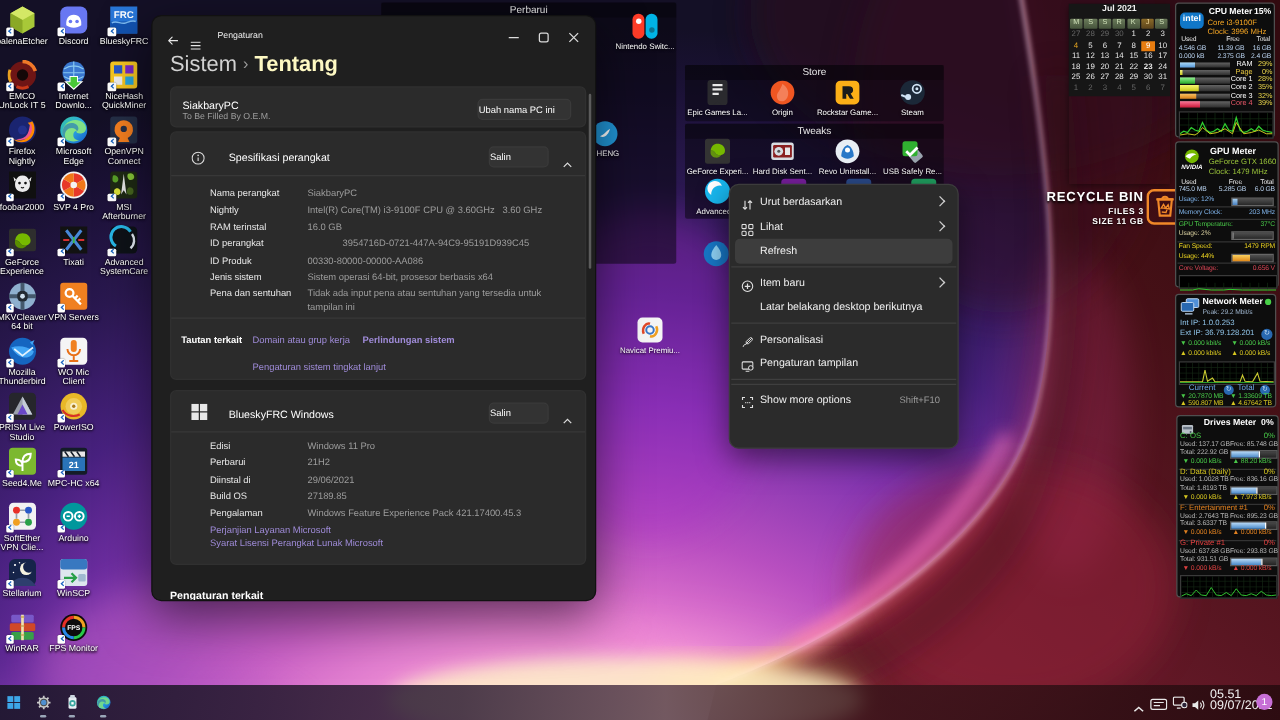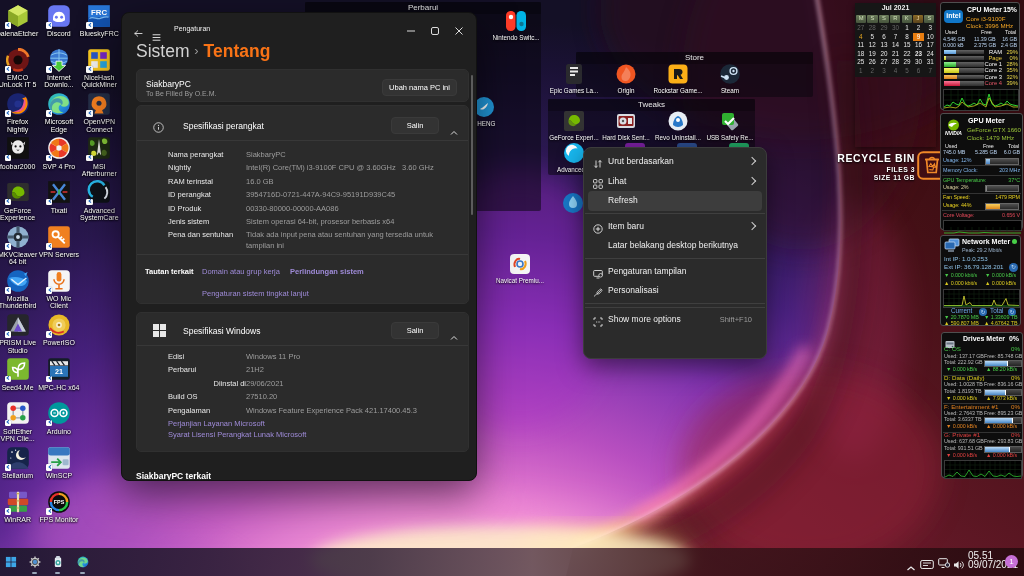--- a/index.html
+++ b/index.html
@@ -17,21 +17,21 @@
 .ficon{position:absolute;width:58px;text-align:center;color:#fff;}
 .ficon .ic{width:22px;height:22px;margin:0 auto;}
 .ficon .ic svg{width:22px;height:22px;display:block;}
 .ficon .lb{margin-top:2px;font-size:6.3px;line-height:7px;text-shadow:0 1px 2px #000;white-space:nowrap;}
 
 #win{position:absolute;left:121px;top:12px;width:356px;height:469px;background:#1f1f1f;border-radius:8px;box-shadow:0 14px 40px rgba(0,0,0,0.55);color:#fff;overflow:hidden;border:1px solid #111;box-sizing:border-box;}
 .card{position:absolute;left:14px;width:333px;background:#2b2b2b;border:1px solid #303030;border-radius:5px;box-sizing:border-box;}
 .rowlab{color:#e8e8e8;}
 .rowval{color:#9d9d9d;}
 .wlink{color:#9f8bd8;}
-.btn{position:absolute;background:#333333;border:1px solid #3a3a3a;border-radius:4px;color:#fff;text-align:center;margin-left:20px;}
+.btn{position:absolute;background:#333333;border:1px solid #3a3a3a;border-radius:4px;color:#fff;margin-left:20px;}
 
 #menu{position:absolute;left:583px;top:147px;width:184px;height:212px;background:#2b2b2b;border:1px solid #3c3c3c;border-radius:8px;box-shadow:0 8px 24px rgba(0,0,0,0.5);box-sizing:border-box;padding-top:4px;}
 .mi{position:relative;height:19.5px;margin:0 4px;border-radius:4px;color:#f0f0f0;font-size:8.5px;line-height:19.5px;padding-left:20px;}
 .mi.hl{background:#3d3d3d;}
 .mi .mic{position:absolute;left:5px;top:5px;width:10px;height:10px;}
 .mi .arr{position:absolute;right:7px;top:6px;width:5px;height:5px;border-right:1.2px solid #cfcfcf;border-top:1.2px solid #cfcfcf;transform:rotate(45deg);}
 .mi .sk{position:absolute;right:10px;top:0;color:#9a9a9a;font-size:7.5px;}
 .msep{height:1px;background:#3f3f3f;margin:2.5px 1px;}
 
 .gad{position:absolute;background:#0d0d0d;border:1px solid #3c3c3c;border-radius:3px;color:#fff;box-sizing:border-box;}
@@ -505,21 +505,21 @@
     </div>
 <div class="ficon" style="left:491px;top:253px;">
       <div class="ic"><svg viewBox="0 0 22 22">
           <rect x="1" y="1" width="20" height="20" rx="4" fill="#f5f5f5"></rect>
           <path d="M6 14c-2-5 2-9 5-8" stroke="#e04828" stroke-width="2" fill="none"></path>
           <path d="M16 8c2 4-1 9-5 8" stroke="#f0a020" stroke-width="2" fill="none"></path>
           <circle cx="11" cy="11" r="3" stroke="#3a78c8" stroke-width="1.6" fill="none"></circle>
         </svg><span class="sc"></span></div>
       <div class="lb">Navicat Premiu...</div>
     </div>
-<div class="fence" style="left:576px;top:52px;width:237px;height:45px;">
+<div class="fence" style="left:548px;top:52px;width:207px;height:45px;">
   <div class="ft">Store</div>
 </div>
 <div class="ficon" style="left:545px;top:63px;">
       <div class="ic"><svg viewBox="0 0 22 22">
           <rect x="3" y="1" width="16" height="20" rx="2.5" fill="#2a2a2e"></rect>
           <path d="M7 5h8M7 8.5h8M7 12h5" stroke="#e8e8e8" stroke-width="1.8"></path>
           <path d="M8 21l3-3 3 3z" fill="#2a2a2e"></path>
         </svg><span class="sc"></span></div>
       <div class="lb">Epic  Games  La...</div>
     </div>
@@ -887,21 +887,21 @@
   <div style="position:absolute;right:60px;top:9px;width:10px;height:10px;"><svg viewBox="0 0 10 10" width="10" height="10">
           <path d="M1 5h8" stroke="#dcdcdc" stroke-width="1"></path>
         </svg></div>
   <div style="position:absolute;right:36px;top:9px;width:10px;height:10px;"><svg viewBox="0 0 10 10" width="10" height="10">
           <rect x="1.5" y="1.5" width="7" height="7" rx="1.5" stroke="#dcdcdc" stroke-width="1" fill="none"></rect>
         </svg></div>
   <div style="position:absolute;right:12px;top:9px;width:10px;height:10px;"><svg viewBox="0 0 10 10" width="10" height="10">
           <path d="M1.5 1.5l7 7M8.5 1.5l-7 7" stroke="#dcdcdc" stroke-width="1"></path>
         </svg></div>
 
-  <div style="position:absolute;left:14px;top:28px;font-size:17.5px;color:#d2d2d2;">Sistem <span style="color:#9a9a9a;font-size:13px;position:relative;top:-2px;">›</span> <span style="color:#f97316;font-weight:bold;">Tentang</span></div>
+  <div style="position:absolute;left:14px;top:28px;font-size:17.5px;color:#d2d2d2;">Sistem <span style="color:#9a9a9a;font-size:13px;position:relative;top:-2px;">›</span> <span style="color:#fef9c3;font-weight:bold;">Tentang</span></div>
 
   <div style="position:absolute;right:3px;top:62px;width:2px;height:140px;background:#5c5c5c;border-radius:1px;"></div>
 
   <div class="card" style="top:56px;height:33px;">
     <div style="position:absolute;left:9px;top:9px;font-size:8.5px;color:#fff;">SiakbaryPC</div>
     <div style="position:absolute;left:9px;top:20px;font-size:7px;color:#9d9d9d;">To Be Filled By O.E.M.</div>
     <div class="btn" style="right:11px;top:9px;width:73px;height:15px;font-size:7.5px;line-height:15px;">Ubah nama PC ini</div>
   </div>
 
   <div class="card" style="top:92px;height:199px;">
@@ -922,21 +922,21 @@
             <div class="rowval">SiakbaryPC</div>
           </div>
       <div style="display:flex;">
             <div class="rowlab" style="width:78px;">Nightly</div>
             <div class="rowval">Intel(R) Core(TM) i3-9100F CPU @ 3.60GHz&nbsp;&nbsp;&nbsp;3.60 GHz</div>
           </div>
       <div style="display:flex;">
             <div class="rowlab" style="width:78px;">RAM terinstal</div>
             <div class="rowval">16.0 GB</div>
           </div>
-      <div style="display:flex;">
+      <div style="display:flex;gap:28px;">
             <div class="rowlab" style="width:78px;">ID perangkat</div>
             <div class="rowval">3954716D-0721-447A-94C9-95191D939C45</div>
           </div>
       <div style="display:flex;">
             <div class="rowlab" style="width:78px;">ID Produk</div>
             <div class="rowval">00330-80000-00000-AA086</div>
           </div>
       <div style="display:flex;">
             <div class="rowlab" style="width:78px;">Jenis sistem</div>
             <div class="rowval">Sistem operasi 64-bit, prosesor berbasis x64</div>
@@ -953,80 +953,80 @@
     <div style="position:absolute;left:65px;top:183px;font-size:7.5px;" class="wlink">Pengaturan sistem tingkat lanjut</div>
   </div>
 
   <div class="card" style="top:299px;height:140px;">
     <div style="position:absolute;left:16px;top:10px;width:13px;height:13px;"><svg viewBox="0 0 13 13" width="13" height="13">
             <rect x="0" y="0" width="6" height="6" fill="#e8e8e8"></rect>
             <rect x="7" y="0" width="6" height="6" fill="#e8e8e8"></rect>
             <rect x="0" y="7" width="6" height="6" fill="#e8e8e8"></rect>
             <rect x="7" y="7" width="6" height="6" fill="#e8e8e8"></rect>
           </svg></div>
-    <div style="position:absolute;left:46px;top:13px;font-size:8.5px;color:#fff;">Spesifikasi Windows</div>
+    <div style="position:absolute;left:46px;top:13px;font-size:8.5px;color:#fff;">BlueskyFRC Windows</div>
     <div class="btn" style="right:29px;top:9px;width:46px;height:15px;font-size:7.5px;line-height:15px;">Salin</div>
     <div style="position:absolute;right:10px;top:14px;width:8px;height:6px;"><svg viewBox="0 0 8 6" width="8" height="6">
             <path d="M1 4.5L4 1.5L7 4.5" stroke="#dcdcdc" stroke-width="1" fill="none"></path>
           </svg></div>
     <div style="position:absolute;left:0;top:32px;width:100%;height:1px;background:#383838;"></div>
     <div style="position:absolute;left:31px;top:37px;font-size:7.5px;line-height:13.4px;">
       <div style="display:flex;">
             <div class="rowlab" style="width:78px;">Edisi</div>
             <div class="rowval">Windows 11 Pro</div>
           </div>
       <div style="display:flex;">
             <div class="rowlab" style="width:78px;">Perbarui</div>
             <div class="rowval">21H2</div>
           </div>
       <div style="display:flex;">
-            <div class="rowlab" style="width:78px;text-align:right;">Diinstal di</div>
+            <div class="rowlab" style="width:78px;">Diinstal di</div>
             <div class="rowval">29/06/2021</div>
           </div>
       <div style="display:flex;">
             <div class="rowlab" style="width:78px;">Build OS</div>
-            <div class="rowval">27510.20</div>
+            <div class="rowval">27189.85</div>
           </div>
       <div style="display:flex;">
             <div class="rowlab" style="width:78px;">Pengalaman</div>
             <div class="rowval">Windows Feature Experience Pack 421.17400.45.3</div>
           </div>
     </div>
     <div class="wlink" style="position:absolute;left:31px;top:106px;font-size:7.5px;">Perjanjian Layanan Microsoft</div>
     <div class="wlink" style="position:absolute;left:31px;top:117px;font-size:7.5px;">Syarat Lisensi Perangkat Lunak Microsoft</div>
   </div>
-  <div style="position:absolute;left:14px;top:458px;font-size:8.5px;font-weight:bold;color:#fff;">SiakbaryPC terkait</div>
+  <div style="position:absolute;left:14px;top:458px;font-size:8.5px;font-weight:bold;color:#fff;">Pengaturan terkait</div>
 </div>
 
 <div id="menu">
   <div class="mi">Urut berdasarkan<span class="mic"><svg viewBox="0 0 10 10" width="10" height="10">
             <path d="M3 1.5v7M3 8.5L1.4 6.7M3 8.5L4.6 6.7M7 8.5v-7M7 1.5L5.4 3.3M7 1.5L8.6 3.3" stroke="#e0e0e0" stroke-width="0.9" fill="none"></path>
           </svg></span><span class="arr"></span></div>
   <div class="mi">Lihat<span class="mic"><svg viewBox="0 0 10 10" width="10" height="10">
             <rect x="0.5" y="0.5" width="3.4" height="3.4" rx="0.8" stroke="#e0e0e0" stroke-width="0.9" fill="none"></rect>
             <rect x="6" y="0.5" width="3.4" height="3.4" rx="0.8" stroke="#e0e0e0" stroke-width="0.9" fill="none"></rect>
             <rect x="0.5" y="6" width="3.4" height="3.4" rx="0.8" stroke="#e0e0e0" stroke-width="0.9" fill="none"></rect>
             <rect x="6" y="6" width="3.4" height="3.4" rx="0.8" stroke="#e0e0e0" stroke-width="0.9" fill="none"></rect>
           </svg></span><span class="arr"></span></div>
   <div class="mi hl">Refresh</div>
   <div class="msep"></div>
   <div class="mi">Item baru<span class="mic"><svg viewBox="0 0 10 10" width="10" height="10">
             <circle cx="5" cy="5" r="4.2" stroke="#e0e0e0" stroke-width="0.9" fill="none"></circle>
             <path d="M5 2.8v4.4M2.8 5h4.4" stroke="#e0e0e0" stroke-width="1"></path>
           </svg></span><span class="arr"></span></div>
   <div class="mi">Latar belakang desktop berikutnya</div>
   <div class="msep"></div>
+  <div class="mi">Personalisasi<span class="mic"><svg viewBox="0 0 10 10" width="10" height="10">
+            <path d="M8.5 1.5L4 6M8.5 1.5c.6.6.6 1.2 0 1.8L5.8 6 4 6l0-1.8L6.7 1.5c.6-.6 1.2-.6 1.8 0z" stroke="#e0e0e0" stroke-width="0.8" fill="none"></path>
+            <path d="M1.5 8.5c.3-1.4 1-2 2.2-2" stroke="#e0e0e0" stroke-width="0.8" fill="none"></path>
+          </svg></span></div>
   <div class="mi">Pengaturan tampilan<span class="mic"><svg viewBox="0 0 10 10" width="10" height="10">
             <rect x="0.7" y="1.5" width="8.6" height="5.8" rx="0.8" stroke="#e0e0e0" stroke-width="0.9" fill="none"></rect>
             <path d="M3.5 9h3" stroke="#e0e0e0" stroke-width="0.9"></path>
             <circle cx="7.6" cy="6.3" r="1.8" fill="#2b2b2b" stroke="#e0e0e0" stroke-width="0.8"></circle>
-          </svg></span></div>
-  <div class="mi">Personalisasi<span class="mic"><svg viewBox="0 0 10 10" width="10" height="10">
-            <path d="M8.5 1.5L4 6M8.5 1.5c.6.6.6 1.2 0 1.8L5.8 6 4 6l0-1.8L6.7 1.5c.6-.6 1.2-.6 1.8 0z" stroke="#e0e0e0" stroke-width="0.8" fill="none"></path>
-            <path d="M1.5 8.5c.3-1.4 1-2 2.2-2" stroke="#e0e0e0" stroke-width="0.8" fill="none"></path>
           </svg></span></div>
   <div class="msep"></div>
   <div class="msep"></div>
   <div class="mi">Show more options<span class="mic"><svg viewBox="0 0 10 10" width="10" height="10">
             <path d="M1 3V1h2M7 1h2v2M9 7v2H7M3 9H1V7" stroke="#e0e0e0" stroke-width="0.9" fill="none"></path>
             <path d="M3.2 5h.8M4.8 5h.8M6.4 5h.8" stroke="#e0e0e0" stroke-width="1"></path>
           </svg></span><span class="sk">Shift+F10</span></div>
 </div>
 
 <div id="taskbar">

